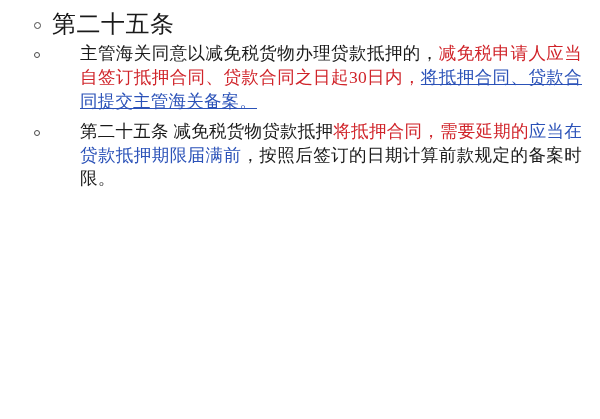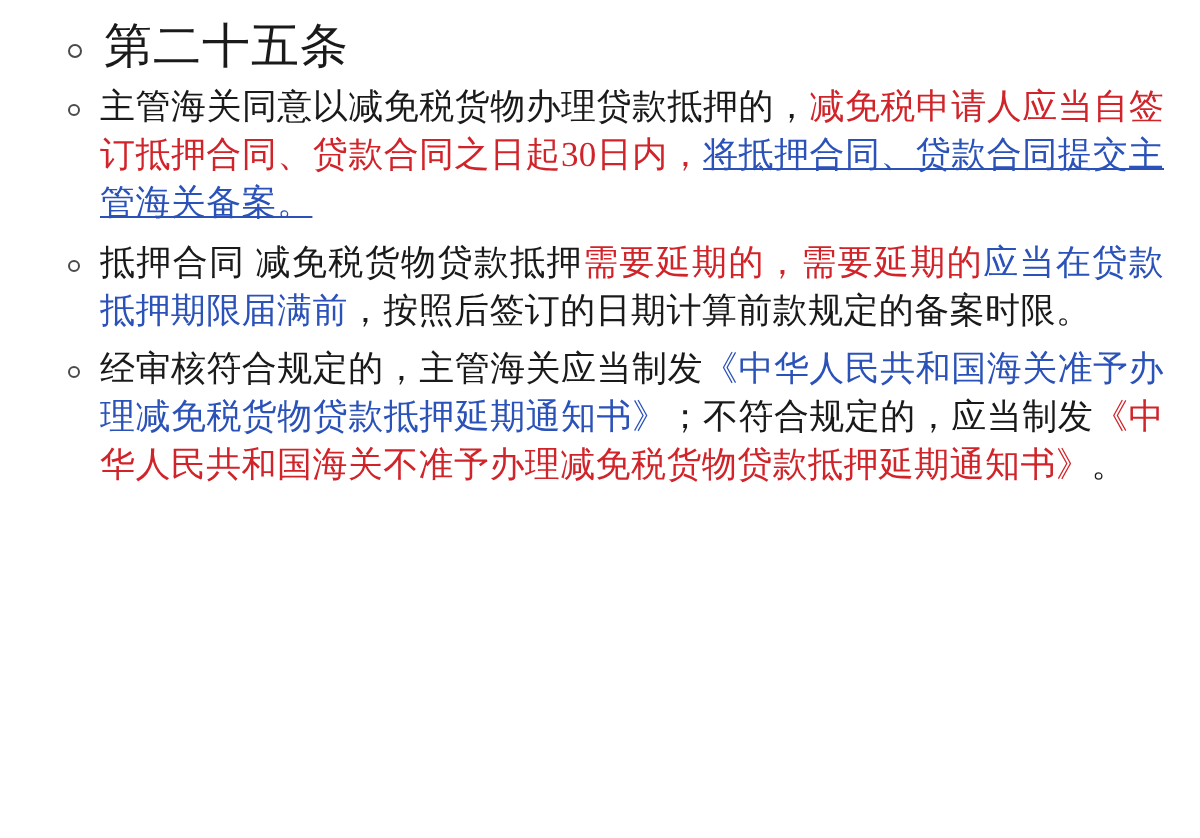--- a/index.html
+++ b/index.html
@@ -53,20 +53,21 @@
     font-weight: normal;
     letter-spacing: 0.5px;
   }
   .body-text {
     font-size: 17.5px;
     line-height: 1.36;
     color: #1a1a1a;
     text-align: justify;
     text-justify: inter-ideograph;
     letter-spacing: 0.2px;
+    margin-left: 30px;
   }
   .red {
     color: #d0242a;
   }
   .blue {
     color: #2b52b8;
   }
   .blue-u {
     color: #2b52b8;
     text-decoration: underline;
@@ -86,21 +87,17 @@
   </div>
 
   <div class="block">
     <span class="bullet-marker"></span>
     <div class="body-text"><span class="dark">主管海关同意以减免税货物办理贷款抵押的，</span><span class="red">减免税申请人应当自签订抵押合同、贷款合同之日起30日内，</span><span class="blue-u">将抵押合同、贷款合同提交主管海关备案。</span></div>
   </div>
 
 
   <div class="block">
     <span class="bullet-marker"></span>
-    <div class="body-text"><span class="dark">抵押合同  减免税货物贷款抵押</span><span class="red">需要延期的，</span><span class="red">需要延期的</span><span class="blue">应当在贷款抵押期限届满前</span><span class="dark">，按照后签订的日期计算前款规定的备案时限。</span></div>
+    <div class="body-text"><span class="dark">第二十五条  减免税货物贷款抵押</span><span class="red">将抵押合同，</span><span class="red">需要延期的</span><span class="blue">应当在贷款抵押期限届满前</span><span class="dark">，按照后签订的日期计算前款规定的备案时限。</span></div>
   </div>
 
-  <div class="block">
-    <span class="bullet-marker"></span>
-    <div class="body-text"><span class="dark">经审核符合规定的，主管海关应当制发</span><span class="blue">《中华人民共和国海关准予办理减免税货物贷款抵押延期通知书》</span><span class="dark">；不符合规定的，应当制发</span><span class="red">《中华人民共和国海关不准予办理减免税货物贷款抵押延期通知书》</span><span class="dark">。</span></div>
-  </div>
 
 </div>
 
 </body></html>

